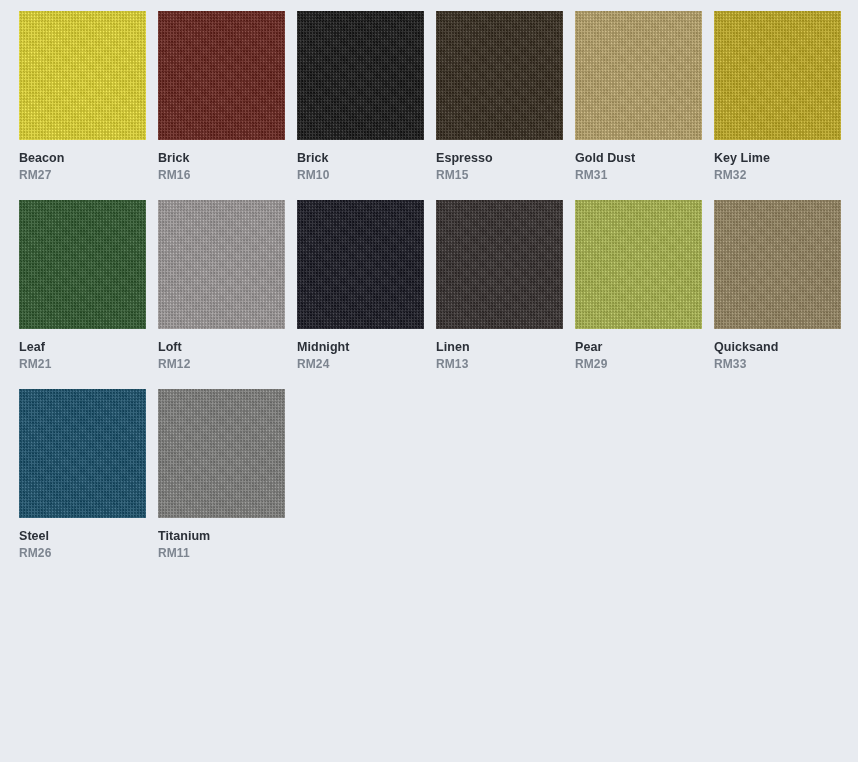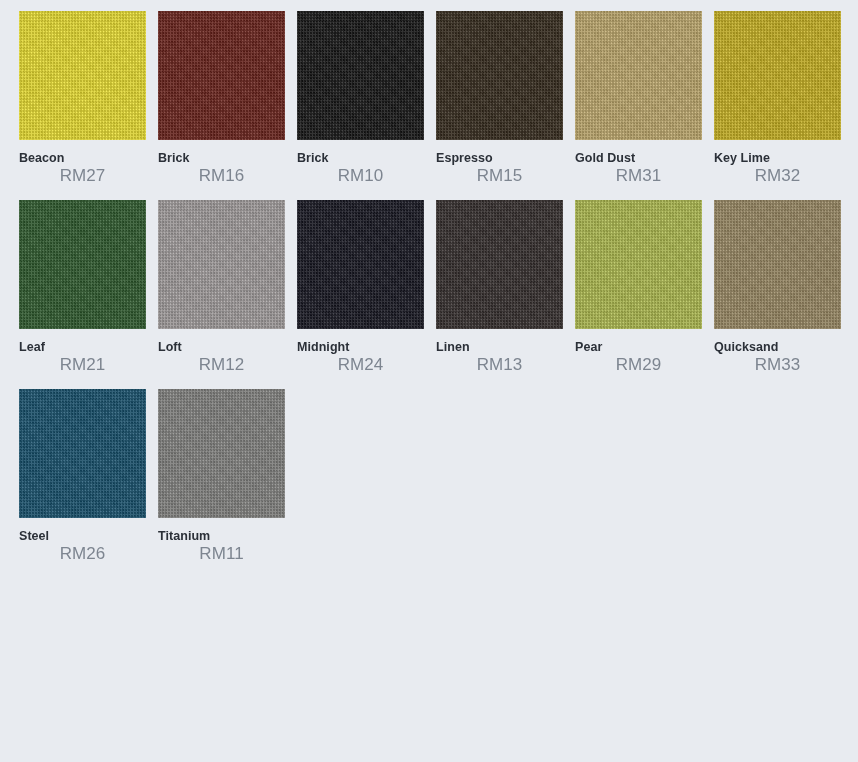--- a/index.html
+++ b/index.html
@@ -65,27 +65,26 @@
     font-size: 12.5px;
     font-weight: bold;
     color: #2b3038;
     line-height: 15px;
     letter-spacing: 0.05px;
     white-space: nowrap;
   }
 
   .swatch-code {
     margin-top: 2px;
-    font-size: 17px;
-    font-weight: normal;
+    font-size: 12px;
+    font-weight: bold;
     color: #7d8590;
     line-height: 15px;
     letter-spacing: 0.1px;
     white-space: nowrap;
-    text-align: center;
   }
 </style>
 </head>
 <body>
 
 <div id="swatch-grid">
     <div class="swatch-card">
       <div class="swatch-chip" style="background-color: rgb(240, 228, 46);"></div>
       <div class="swatch-name">Beacon</div>
       <div class="swatch-code">RM27</div>

